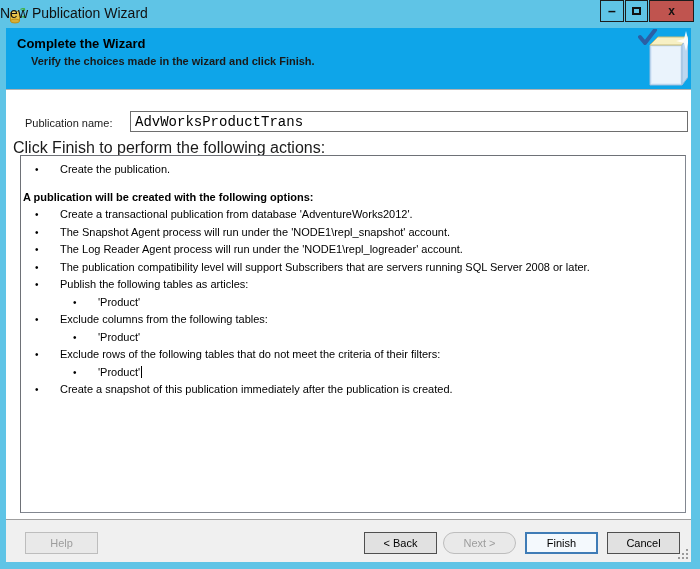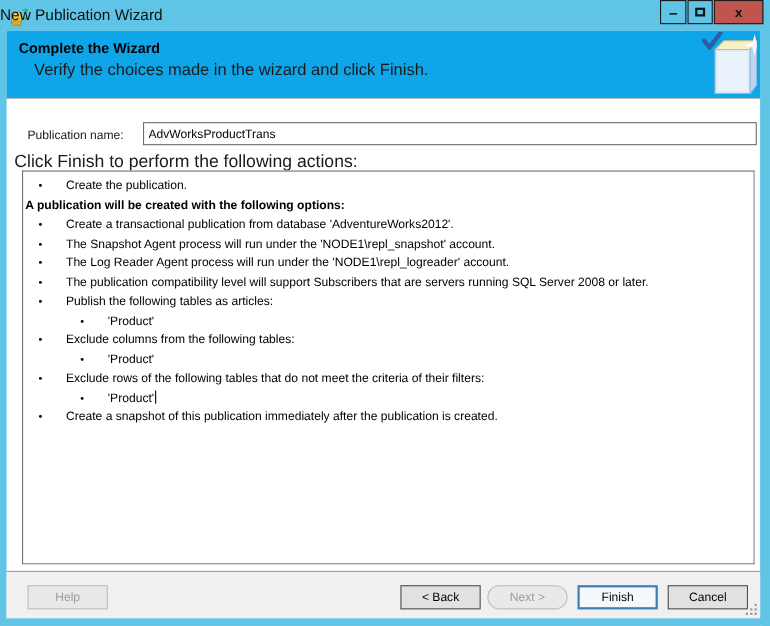--- a/index.html
+++ b/index.html
@@ -33,44 +33,44 @@
     position:absolute; left:6px; top:28px; width:685px; height:534px;
     background:#ffffff;
   }
 
   
   .hdr {
     position:absolute; left:0; top:0; width:100%; height:62px;
     background:#0ea5e9; border-bottom:1px solid #b2b2b2;
   }
   .hdr-title { position:absolute; left:11px; top:8px; font-size:13px; font-weight:bold; color:#000; }
-  .hdr-sub   { position:absolute; left:25px; top:27px; font-size:15px; color:#1a1a1a; }
+  .hdr-sub   { position:absolute; left:25px; top:27px; font-size:11px; color:#1a1a1a;font-weight:bold; }
   .hdr-icon  { position:absolute; right:3px; top:1px; width:50px; height:60px; }
 
   
   .lbl-name { position:absolute; left:19px; top:89px; font-size:11px; color:#1a1a1a; }
   .txt-name {
     position:absolute; left:124px; top:83px; width:558px; height:21px;
-    border:1px solid #6e6e6e; background:#fff; font-family:Liberation Sans, sans-serif;
-    font-size:11px; color:#000; padding:0 4px; outline:none;
+    border:1px solid #6e6e6e; background:#fff; font-family:Liberation Mono, monospace;
+    font-size:14px; color:#000; padding:0 4px; outline:none;
   }
   .lbl-actions { position:absolute; left:7px; top:111px; font-size:16px; color:#1a1a1a; }
 
   
   .listbox {
     position:absolute; left:14px; top:127px; width:666px; height:358px;
     background:#fff; border:1px solid #828790;
     border-top-color:#6e7177; border-left-color:#6e7177;
     overflow:hidden; padding-top:5px;
     font-size:11px; color:#000;
   }
   .row { position:relative; line-height:17.5px; white-space:nowrap; }
   .row.l1 { padding-left:39px; }
   .row.l2 { padding-left:77px; }
-  .row.hd { padding-left:2px; font-weight:bold; }
+  .row.hd { padding-left:2px; font-weight:bold; margin-top:10px; }
   .row .blt { position:absolute; font-size:10px; }
   .row.l1 .blt { left:14px; }
   .row.l2 .blt { left:52px; }
   .caret { display:inline-block; width:1px; height:12px; background:#000; vertical-align:-2px; margin-left:1px; }
 
   
   .strip {
     position:absolute; left:0; bottom:0; width:100%; height:43px;
     background:#f0f0f0; border-top:1px solid #9f9f9f;
   }

